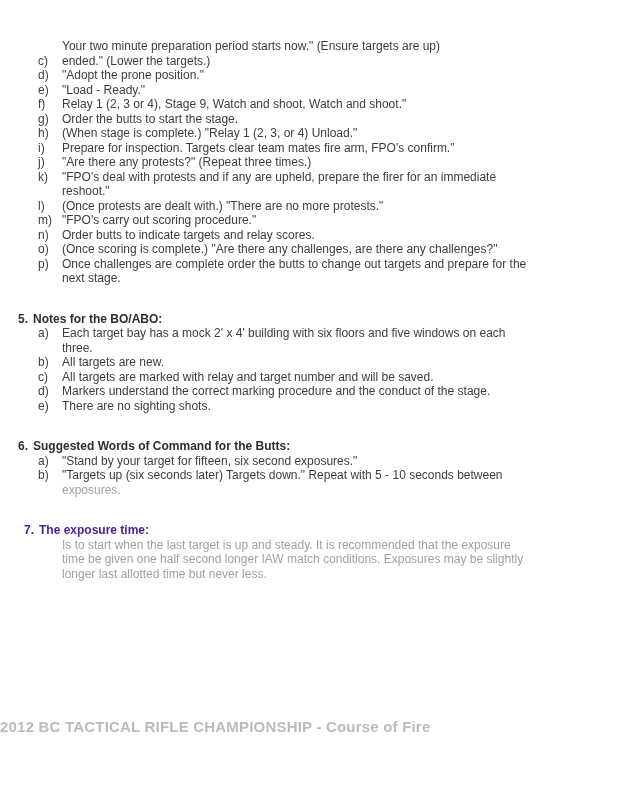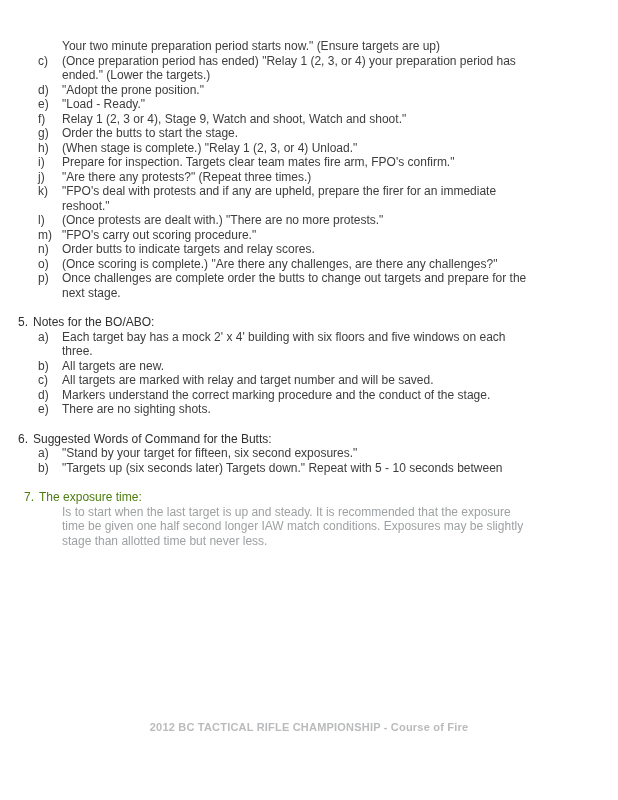--- a/index.html
+++ b/index.html
@@ -29,35 +29,34 @@
     flex: 0 0 24px;
     width: 24px;
   }
   .item-text {
     flex: 1;
     padding-right: 28px;
   }
   .line { white-space: nowrap; }
   .sec-heading {
     padding-left: 18px;
-    margin-top: 15px;
-    font-weight: normal;
+    margin-top: 26px;
+    font-weight: bold;
     color: #2e2e2e;
   }
   .sec-heading .sec-num { margin-right: 5px; }
   .muted { color: #9ea1a3; }
-  .sec-heading.muted { color: #4d7c0f; padding-left: 24px; }
+  .sec-heading.muted { color: #4c1d95; padding-left: 24px; }
   .footer-title {
     position: absolute;
     top: 720px;
     left: 0;
     width: 100%;
-    text-align: center;
     font-weight: bold;
-    font-size: 11px;
+    font-size: 15px;
     color: #b9bbbd;
     letter-spacing: 0.2px;
   }
   .page-number {
     position: absolute;
     top: 741px;
     right: 90px;
     font-size: 17px;
     color: #7d7d7d;
   }
@@ -69,21 +68,20 @@
   <div class="doc">
       <div class="item-row">
         <span class="marker"></span>
         <div class="item-text">
           <div class="line">Your two minute preparation period starts now." (Ensure targets are up)</div>
         </div>
       </div>
       <div class="item-row">
         <span class="marker">c)</span>
         <div class="item-text">
-          <div class="line">(Once preparation period has ended) "Relay 1 (2, 3, or 4) your preparation period has</div>
           <div class="line">ended." (Lower the targets.)</div>
         </div>
       </div>
       <div class="item-row">
         <span class="marker">d)</span>
         <div class="item-text">
           <div class="line">"Adopt the prone position."</div>
         </div>
       </div>
       <div class="item-row">
@@ -196,27 +194,28 @@
       <div class="item-row">
         <span class="marker">a)</span>
         <div class="item-text">
           <div class="line">"Stand by your target for fifteen, six second exposures."</div>
         </div>
       </div>
       <div class="item-row">
         <span class="marker">b)</span>
         <div class="item-text">
           <div class="line">"Targets up (six seconds later) Targets down." Repeat with 5 - 10 seconds between</div>
+          <div class="line muted">exposures.</div>
         </div>
       </div>
       <div class="sec-heading muted"><span class="sec-num">7.</span><span>The exposure time:</span></div>
       <div class="item-row">
         <span class="marker"></span>
         <div class="item-text">
           <div class="line muted">Is to start when the last target is up and steady. It is recommended that the exposure</div>
           <div class="line muted">time be given one half second longer IAW match conditions. Exposures may be slightly</div>
-          <div class="line muted">stage than allotted time but never less.</div>
+          <div class="line muted">longer last allotted time but never less.</div>
         </div>
       </div>
     </div>
   <div class="footer-title">2012 BC TACTICAL RIFLE CHAMPIONSHIP - Course of Fire</div>
   <div class="page-number">20</div>
 </div>
 
 </body></html>

